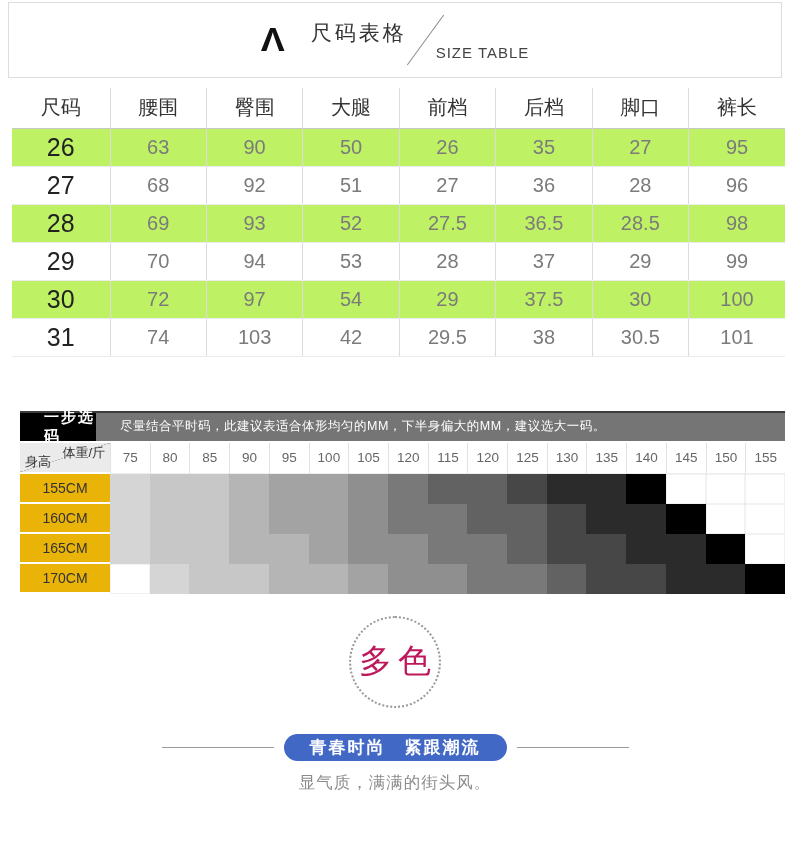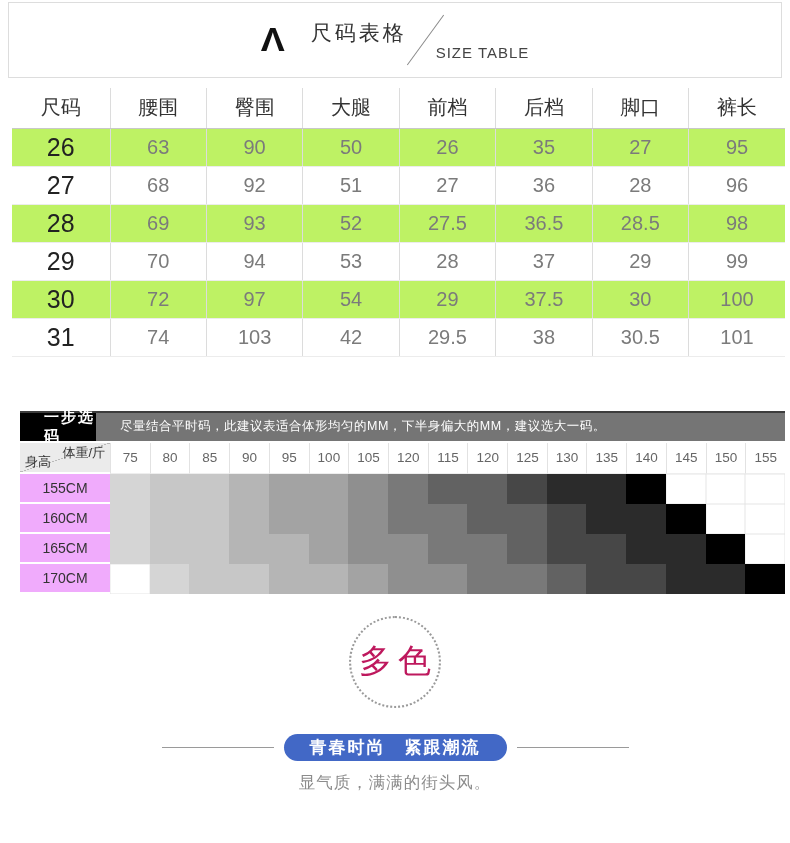--- a/index.html
+++ b/index.html
@@ -50,21 +50,21 @@
     border-bottom:2px solid #fff;
   }
   .pg-corner .c-top { position:absolute; top:1px; right:5px; font-size:13px; color:#333; }
   .pg-corner .c-bottom { position:absolute; bottom:1px; left:5px; font-size:13px; color:#333; }
   .pg-wcell {
     height:31px; background:#fff; color:#666; font-size:13.5px;
     display:flex; align-items:center; justify-content:center;
     border-left:1px solid #e2e2e2; border-bottom:1px solid #eee;
   }
   .pg-hcell {
-    height:30px; background:#f0abfc; color:#333; font-size:14px;
+    height:30px; background:#eab308; color:#333; font-size:14px;
     display:flex; align-items:center; justify-content:center;
     border-bottom:2px solid #fff;
   }
   .pg-cell { height:30px; }
   .pg-cell.empty { background:#fff; box-shadow:inset 0 0 0 .5px #e5e5e5; }
   .picker-labels { position:absolute; left:90px; top:61px; width:675px; height:30px; pointer-events:none; }
   .picker-labels span {
     position:absolute; top:50%; transform:translate(-50%,-50%);
     color:#fff; font-size:15px; font-weight:700; white-space:nowrap;
     text-shadow:0 1px 2px rgba(60,60,60,.45);

